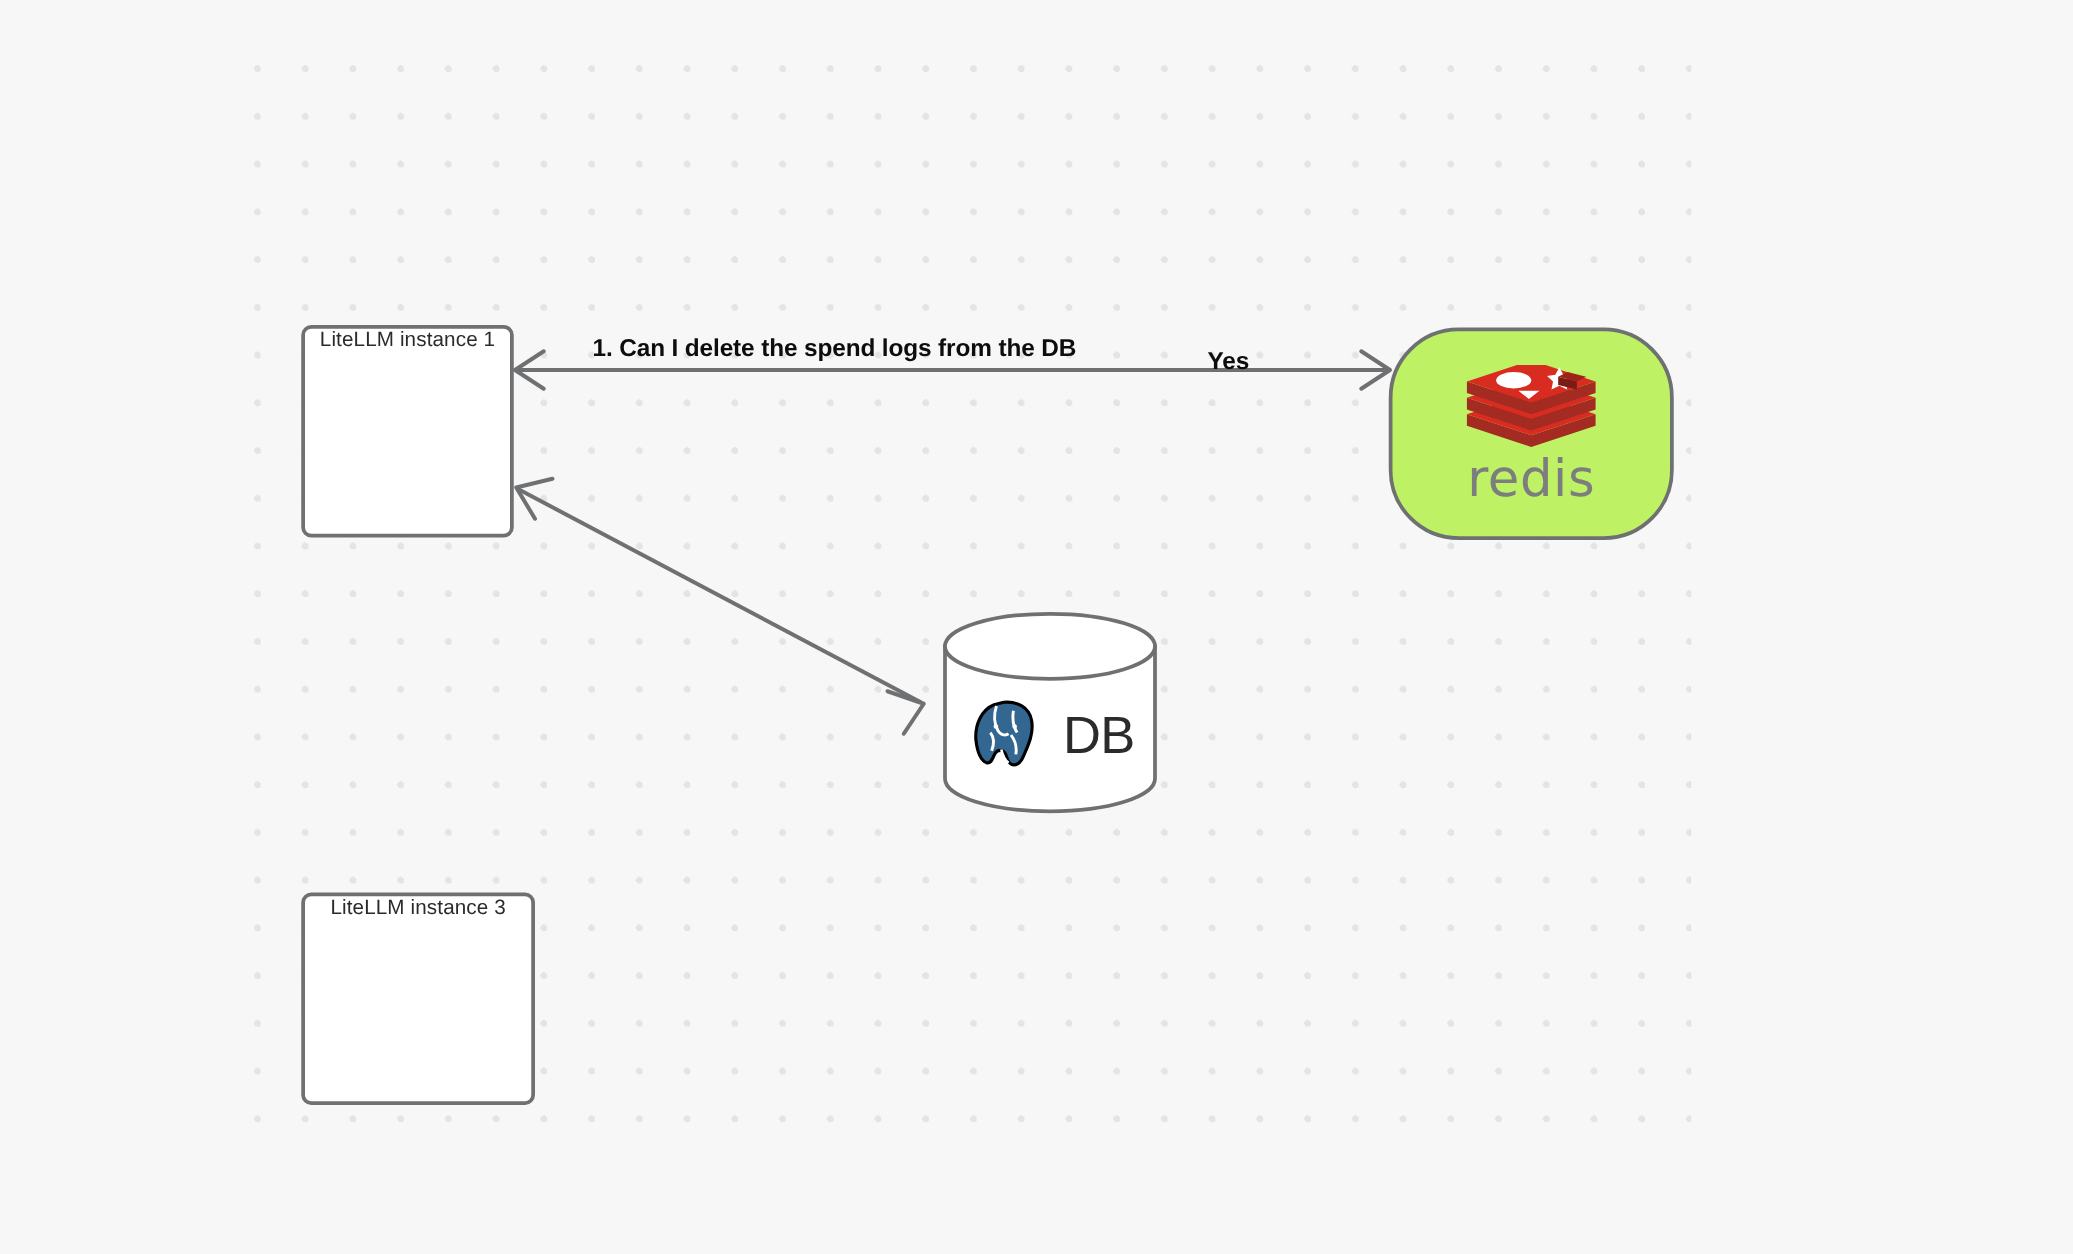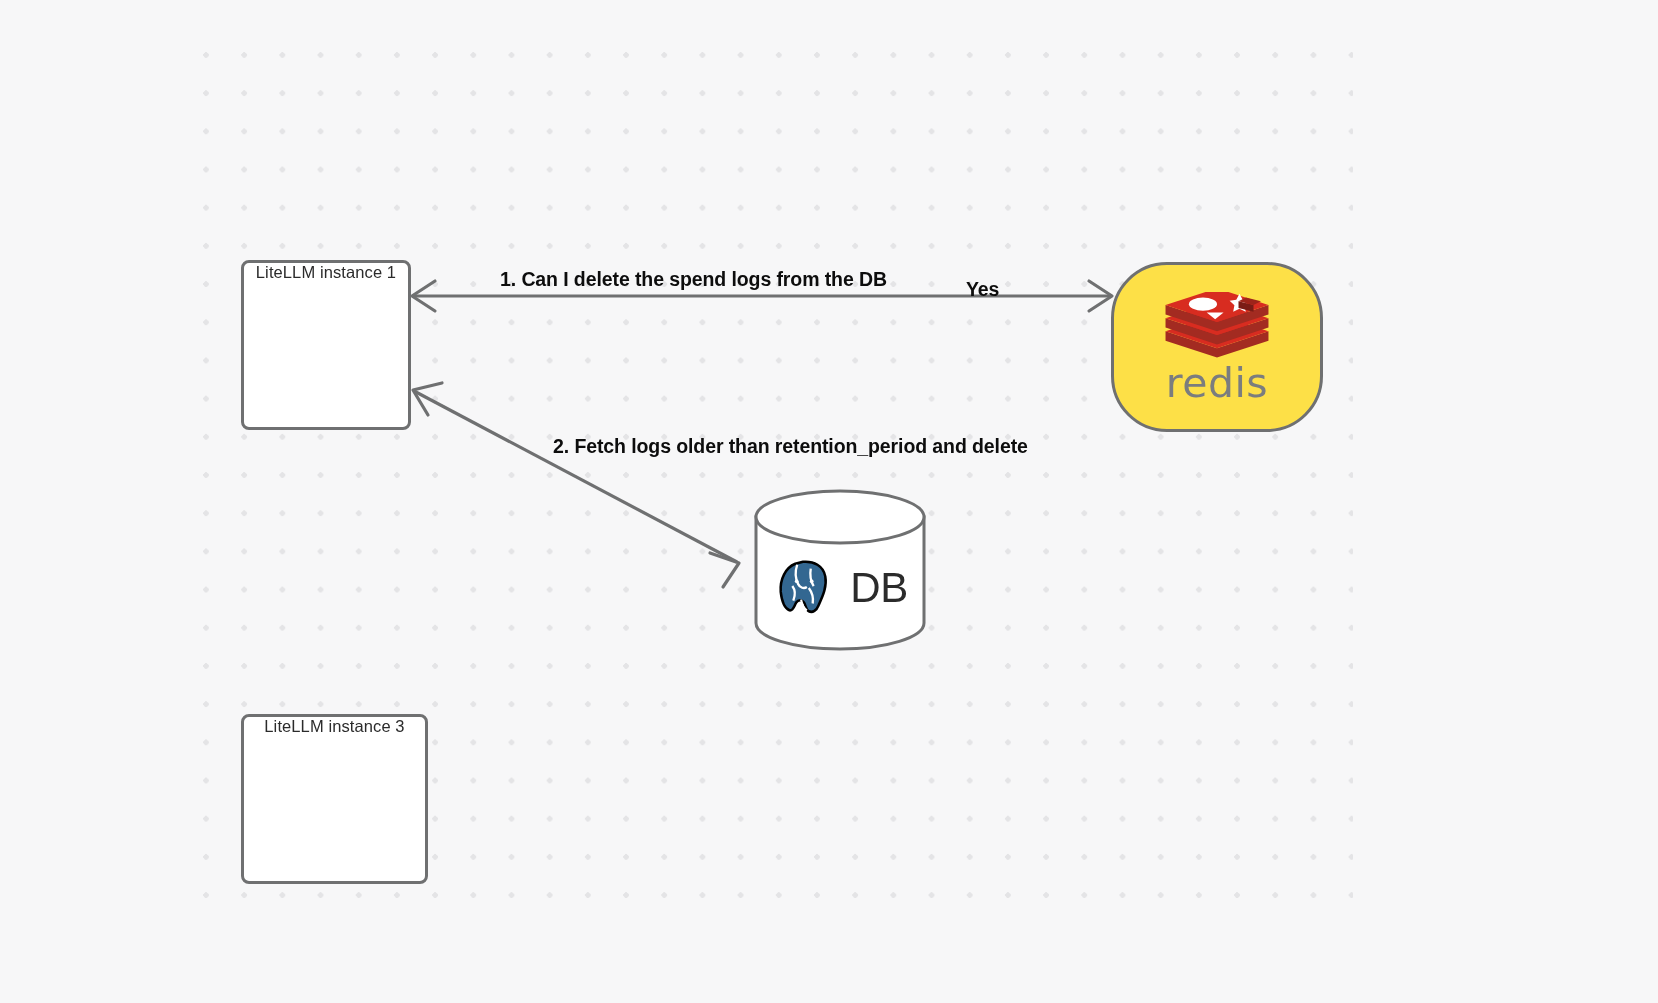--- a/index.html
+++ b/index.html
@@ -67,23 +67,23 @@
 
   #node-instance-1 { left: 241px; top: 260px; width: 170px; height: 170px; }
   #node-instance-2 { left: 241px; top: 488px; width: 170px; height: 170px; }
   #node-instance-3 { left: 241px; top: 714px; width: 187px; height: 170px; }
 
   
   #node-redis {
     position: absolute;
     left: 1111px;
     top: 262px;
-    width: 212px;
+    width: 228px;
     height: 170px;
-    background: #fde047;
+    background: #bef264;
     border: 3px solid #6f7071;
     border-radius: 56px;
     display: flex;
     flex-direction: column;
     align-items: center;
     justify-content: center;
   }
 
   .redis-logo-wrap {
     width: 118px;
@@ -140,21 +140,21 @@
   .edge-label {
     position: absolute;
     font-family: "Liberation Sans", sans-serif;
     font-weight: bold;
     font-size: 19.5px;
     color: #0d0d0d;
     white-space: nowrap;
     letter-spacing: -0.1px;
   }
 
-  #label-step-1 { left: 500px; top: 268px; text-align: right; }
+  #label-step-1 { left: 474px; top: 268px; text-align: right; }
   #label-yes    { left: 966px; top: 278px; }
   #label-step-2 { left: 553px; top: 435px; }
 </style>
 </head>
 <body>
 
 <div id="canvas">
 
   <div id="dot-grid"></div>
 
@@ -238,15 +238,14 @@
         <path d="M30,44 C31,49 33,53 36,55" fill="none" stroke="#ffffff" stroke-width="2.2"></path>
       </svg>
       <span class="db-text">DB</span>
     </div>
   </div>
 
   <div class="edge-label" id="label-step-1">1. Can I delete the spend logs from the DB</div>
 
   <div class="edge-label" id="label-yes">Yes</div>
 
-  <div class="edge-label" id="label-step-2">2. Fetch logs older than retention_period and delete</div>
 
 </div>
 
 </body></html>

